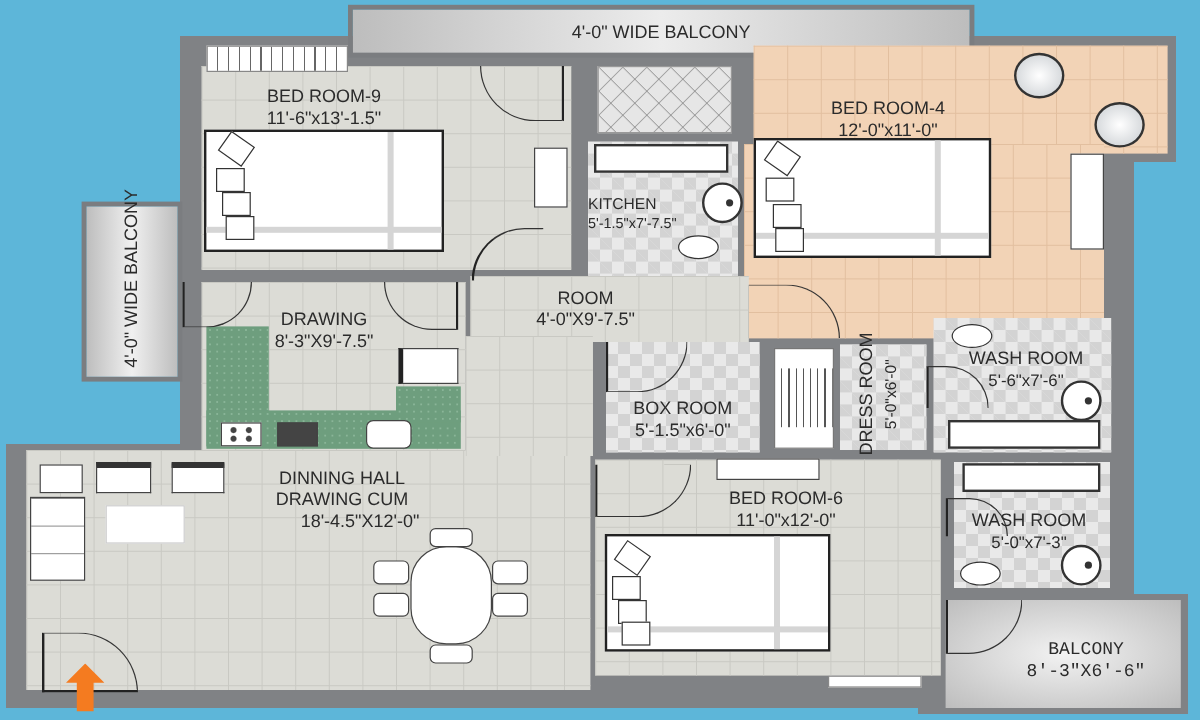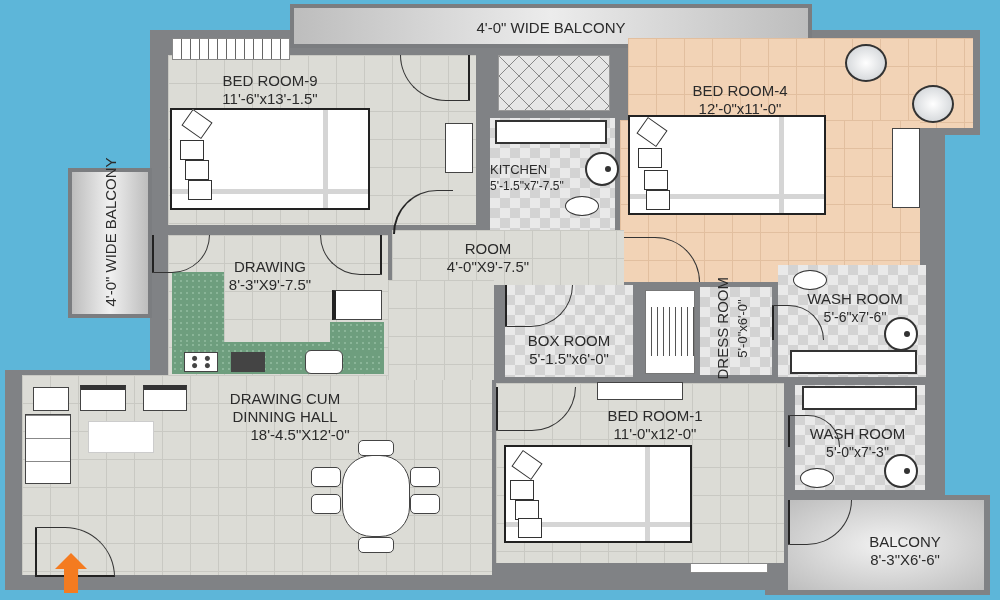--- a/index.html
+++ b/index.html
@@ -147,43 +147,43 @@
 <div class="furn" style="left:88px;top:421px;width:66px;height:32px;border-color:#ccc;"></div>
 <div class="furn" style="left:342px;top:455px;width:68px;height:82px;border-radius:30px;"></div>
 <div class="furn" style="left:358px;top:440px;width:36px;height:16px;border-radius:5px;"></div>
 <div class="furn" style="left:358px;top:537px;width:36px;height:16px;border-radius:5px;"></div>
 <div class="furn" style="left:311px;top:467px;width:30px;height:20px;border-radius:5px;"></div>
 <div class="furn" style="left:311px;top:494px;width:30px;height:20px;border-radius:5px;"></div>
 <div class="furn" style="left:410px;top:467px;width:30px;height:20px;border-radius:5px;"></div>
 <div class="furn" style="left:410px;top:494px;width:30px;height:20px;border-radius:5px;"></div>
 <div class="door" style="left:35px;top:527px;width:80px;height:50px;border-radius:0 80px 0 0;border-bottom:2px solid #222;border-left:2px solid #222;"></div>
 <div class="label" style="left:195px;top:390px;width:180px;">
+  <span style="display:block;">DINNING HALL</span>
   <span style="display:block;">DRAWING CUM</span>
-  <span style="display:block;">DINNING HALL</span>
   <span class="dim" style="padding-left:30px;">18'-4.5"X12'-0"</span>
 </div>
 
 <div class="abs" style="left:55px;top:553px;width:32px;height:40px;">
   <svg width="32" height="40" viewBox="0 0 32 40">
       <polygon points="16,0 32,16 23,16 23,40 9,40 9,16 0,16" fill="#f47b20"></polygon>
     </svg>
 </div>
 
 <div class="abs floor-grey" style="left:496px;top:383px;width:288px;height:180px;"></div>
 <div class="furn" style="left:597px;top:382px;width:86px;height:18px;"></div>
 <div class="door" style="left:496px;top:387px;width:80px;height:44px;border-radius:0 0 80px 0;border-top:none;border-left:2px solid #222;"></div>
 <div class="bed" style="left:504px;top:445px;width:188px;height:98px;"></div>
 <div class="pillow" style="left:515px;top:455px;transform:rotate(35deg);"></div>
 <div class="pillow" style="left:510px;top:480px;"></div>
 <div class="pillow" style="left:515px;top:500px;"></div>
 <div class="pillow" style="left:518px;top:518px;"></div>
 <div class="window" style="left:690px;top:563px;width:78px;height:10px;"></div>
 <div class="label" style="left:580px;top:407px;width:150px;">
-  <span>BED ROOM-1</span>
+  <span>BED ROOM-6</span>
   <span class="dim">11'-0"x12'-0"</span>
 </div>
 
 <div class="abs balcony" style="left:788px;top:500px;width:196px;height:90px;background:radial-gradient(#f2f2f2,#bdbdbd);"></div>
 <div class="door" style="left:788px;top:500px;width:64px;height:45px;border-radius:0 0 64px 0;border-top:none;border-left:2px solid #222;"></div>
-<div class="label" style="left:830px;top:533px;width:150px;">
+<div class="label" style="left:830px;top:533px;width:150px;font-family:Liberation Mono, monospace;">
   <span>BALCONY</span>
   <span class="dim">8'-3"X6'-6"</span>
 </div>
 
 </body></html>

